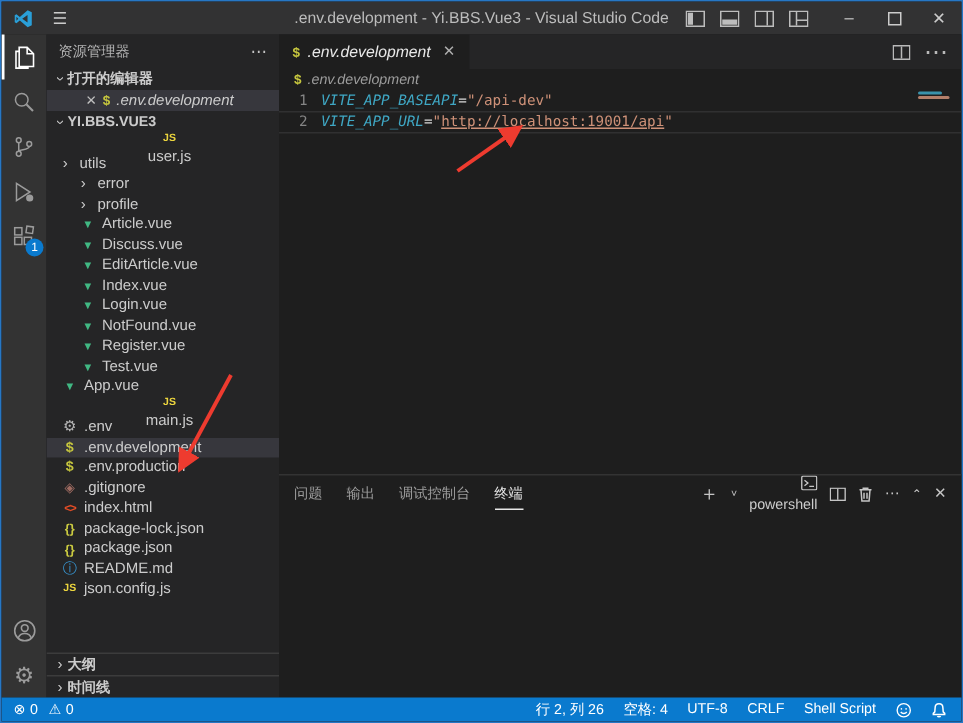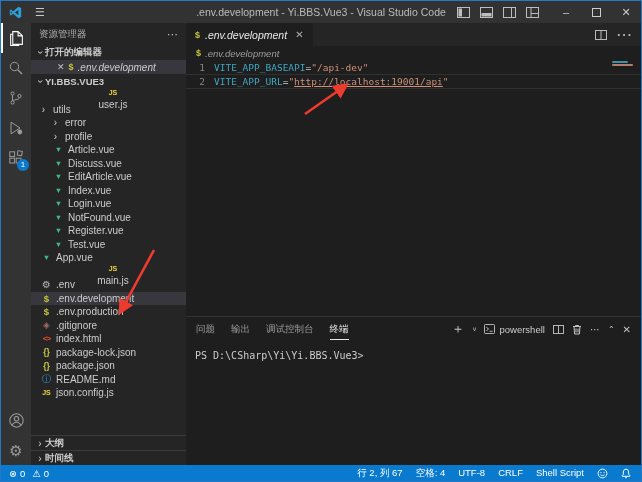--- a/index.html
+++ b/index.html
@@ -62,36 +62,36 @@
   .main{position:absolute;left:185px;right:0;top:22px;bottom:16px;display:flex;flex-direction:column;background:#1e1e1e;}
   .tabbar{height:23px;background:#252526;display:flex;align-items:stretch;flex:0 0 auto;}
   .tab{display:flex;align-items:center;gap:5px;padding:0 9px;background:#1e1e1e;font-size:10.5px;color:#e8e8e8;}
   .tab-close{color:#b0b0b0;font-size:10px;margin-left:3px;}
   .tab-actions{margin-left:auto;display:flex;align-items:center;gap:9px;padding-right:9px;color:#b9b9b9;}
   .breadcrumb{height:14px;display:flex;align-items:center;gap:4px;padding-left:10px;font-size:9.5px;color:#9d9d9d;flex:0 0 auto;}
   .code-area{position:relative;flex:1 1 auto;font-family:"DejaVu Sans Mono","Liberation Mono",monospace;font-size:9.5px;padding-top:1px;}
   .code-line{height:13px;line-height:13px;display:flex;white-space:pre;}
   .code-line.current{border-top:1px solid #303031;border-bottom:1px solid #303031;}
   .lnum{width:19px;text-align:right;color:#858585;margin-right:9px;flex:0 0 auto;}
-  .tok-key{color:var(--env-key,#3fa7c4);}
+  .tok-key{color:var(--env-key,#3fa7c4);font-style:italic;}
   .tok-op{color:#d4d4d4;}
   .tok-str{color:var(--string,#ce9178);}
   .tok-str.link{text-decoration:underline;}
   .minimap{position:absolute;right:3px;top:1px;width:26px;}
   .mm-bar{height:2px;margin-bottom:1px;border-radius:1px;opacity:.85;}
   .mm-1{width:16px;background:var(--env-key,#3fa7c4);}
   .mm-2{width:21px;background:var(--string,#ce9178);}
   
   .panel{height:148px;flex:0 0 auto;border-top:1px solid #333333;display:flex;flex-direction:column;background:#1e1e1e;}
   .panel-header{height:24px;display:flex;align-items:center;flex:0 0 auto;padding-left:10px;gap:28px;}
   .ptab{font-size:9.5px;color:#9d9d9d;margin-right:16px;padding:4px 0 3px;cursor:default;}
   .ptab.active{color:#e7e7e7;border-bottom:1px solid #e7e7e7;}
   .panel-actions{margin-left:auto;display:flex;align-items:center;gap:8px;padding-right:10px;color:#c5c5c5;font-size:10px;}
   .pa-icon{display:flex;align-items:center;}
-  .shell-chip{display:flex;align-items:center;gap:4px;font-size:9.5px;color:#cccccc;}
+  .shell-chip{display:flex;align-items:flex-end;gap:4px;font-size:9.5px;color:#cccccc;flex-direction:column;}
   .terminal{flex:1;padding:9px 0 0 9px;font-family:"DejaVu Sans Mono","Liberation Mono",monospace;font-size:10px;color:#cccccc;}
   
   .statusbar{position:absolute;left:0;right:0;bottom:0;height:16px;background:var(--accent,#007acc);
     display:flex;align-items:center;color:#ffffff;font-size:9.5px;}
   .sb-left{display:flex;align-items:center;gap:10px;padding-left:8px;}
   .stat-group{display:flex;align-items:center;gap:3px;}
   .sb-right{margin-left:auto;display:flex;align-items:center;gap:13px;padding-right:10px;}
   .status-item{white-space:nowrap;}
   
   .overlay{position:absolute;left:0;top:0;z-index:50;pointer-events:none;}
@@ -384,38 +384,35 @@
           <span class="pa-icon">
               <svg class="icon" width="10" height="11" viewBox="0 0 10 11">
                 <path d="M1 2.5h8 M3.5 2.5v-1h3v1 M2 2.5l.6 7.5h4.8L8 2.5 M4 4.5v4 M6 4.5v4" fill="none" stroke="#c5c5c5"></path>
               </svg>
             </span>
           <span>⋯</span>
           <span style="font-size:8px;">⌃</span>
           <span>✕</span>
         </div>
       </div>
-      <div class="terminal">
-        <span>PS D:\CSharp\Yi\Yi.BBS.Vue3&gt;</span>
-      </div>
     </div>
   </div>
 
   <div class="statusbar">
     <div class="sb-left">
       <span class="stat-group">
         <span>⊗</span>
         <span>0</span>
         <span style="margin-left:4px;">⚠</span>
         <span>0</span>
       </span>
     </div>
     <div class="sb-right">
       <span id="status-items" style="display:flex;gap:13px;">
-          <span class="status-item">行 2, 列 67</span>
+          <span class="status-item">行 2, 列 26</span>
           <span class="status-item">空格: 4</span>
           <span class="status-item">UTF-8</span>
           <span class="status-item">CRLF</span>
           <span class="status-item">Shell Script</span>
         </span>
       <span class="pa-icon">
           <svg class="icon" width="11" height="11" viewBox="0 0 12 12" fill="none" stroke="#ffffff">
             <circle cx="6" cy="6" r="4.8"></circle>
             <circle cx="4.3" cy="5" r="0.6" fill="#fff" stroke="none"></circle>
             <circle cx="7.7" cy="5" r="0.6" fill="#fff" stroke="none"></circle>

